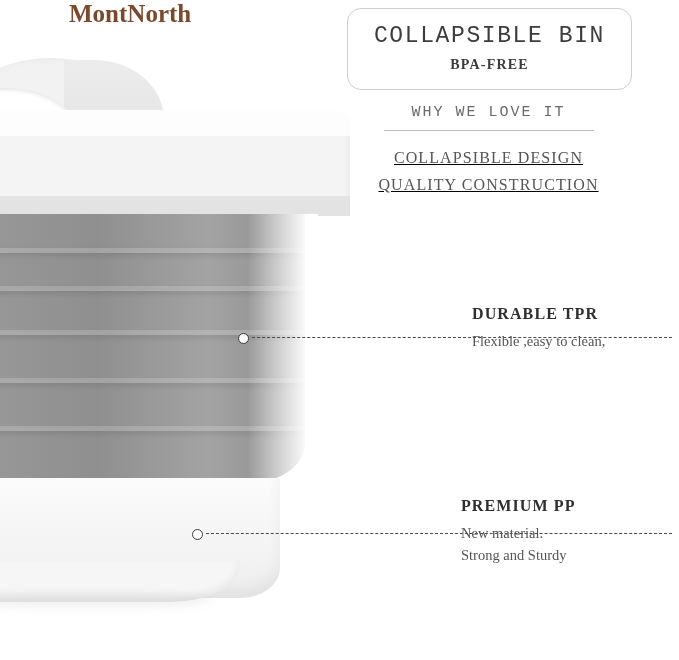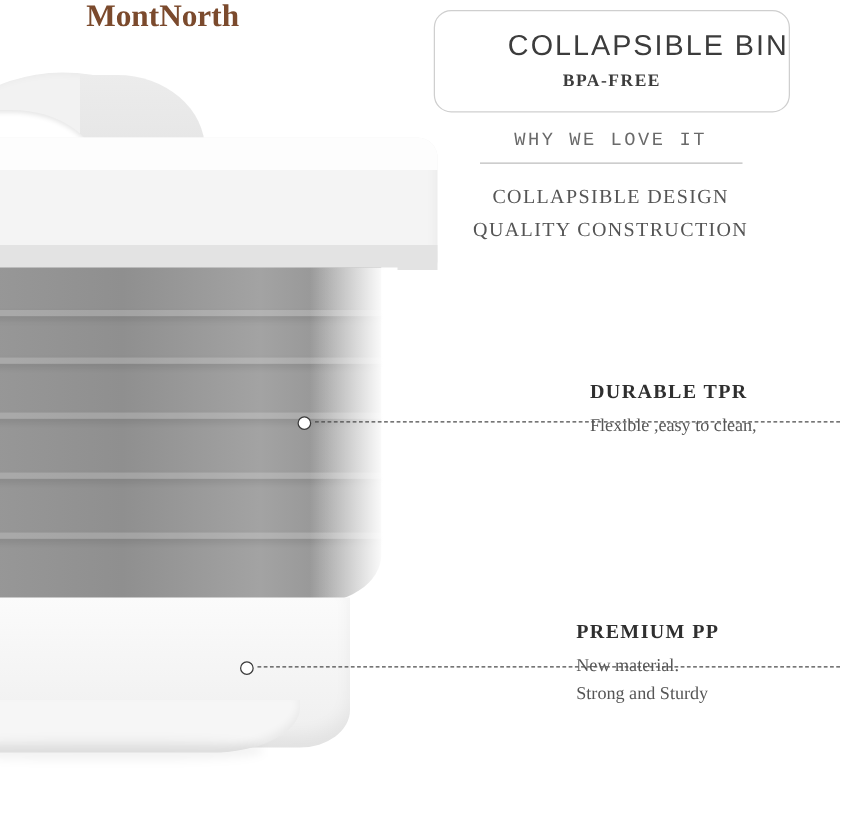--- a/index.html
+++ b/index.html
@@ -187,25 +187,25 @@
     left: 347px;
     top: 8px;
     width: 283px;
     height: 80px;
     border: 1px solid #cfcfcf;
     border-radius: 14px;
     background: #ffffff;
     z-index: 30;
   }
   .title-main {
-    font-family: Liberation Sans, sans-serif;
+    font-family: Liberation Mono, monospace;
     font-size: 23px;
     color: #3c3c3c;
     letter-spacing: 1.6px;
-    text-align: right;
+    text-align: center;
     margin-top: 14px;
   }
   .title-sub {
     font-family: "Liberation Serif", serif;
     font-size: 14px;
     font-weight: bold;
     color: #3c3c3c;
     letter-spacing: 1.2px;
     text-align: center;
     margin-top: 8px;
@@ -233,20 +233,21 @@
     z-index: 30;
   }
 
   .feature-list {
     position: absolute;
     left: 347px;
     top: 144px;
     width: 283px;
     text-align: center;
     z-index: 30;
+    text-decoration: underline;
   }
   .feature-list div {
     font-family: "Liberation Serif", serif;
     font-size: 16px;
     color: #555555;
     letter-spacing: 1.1px;
     line-height: 27px;
   }
 
   

